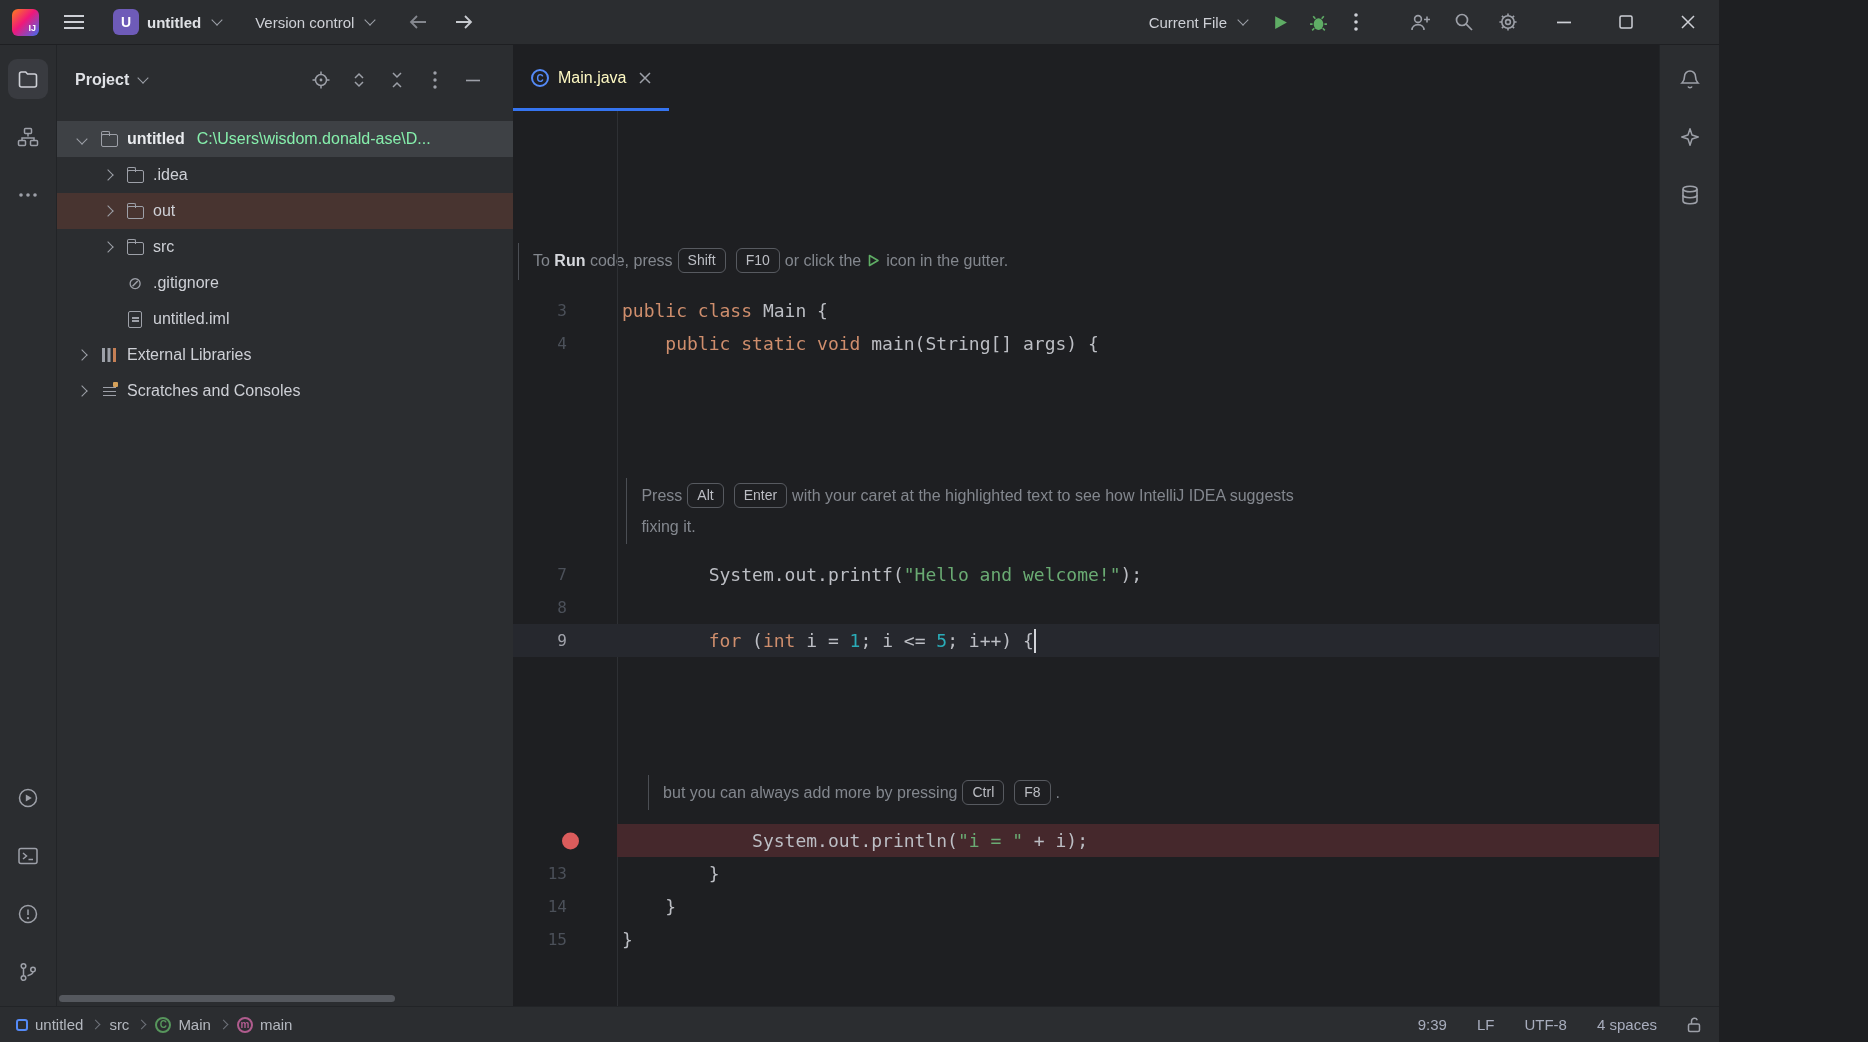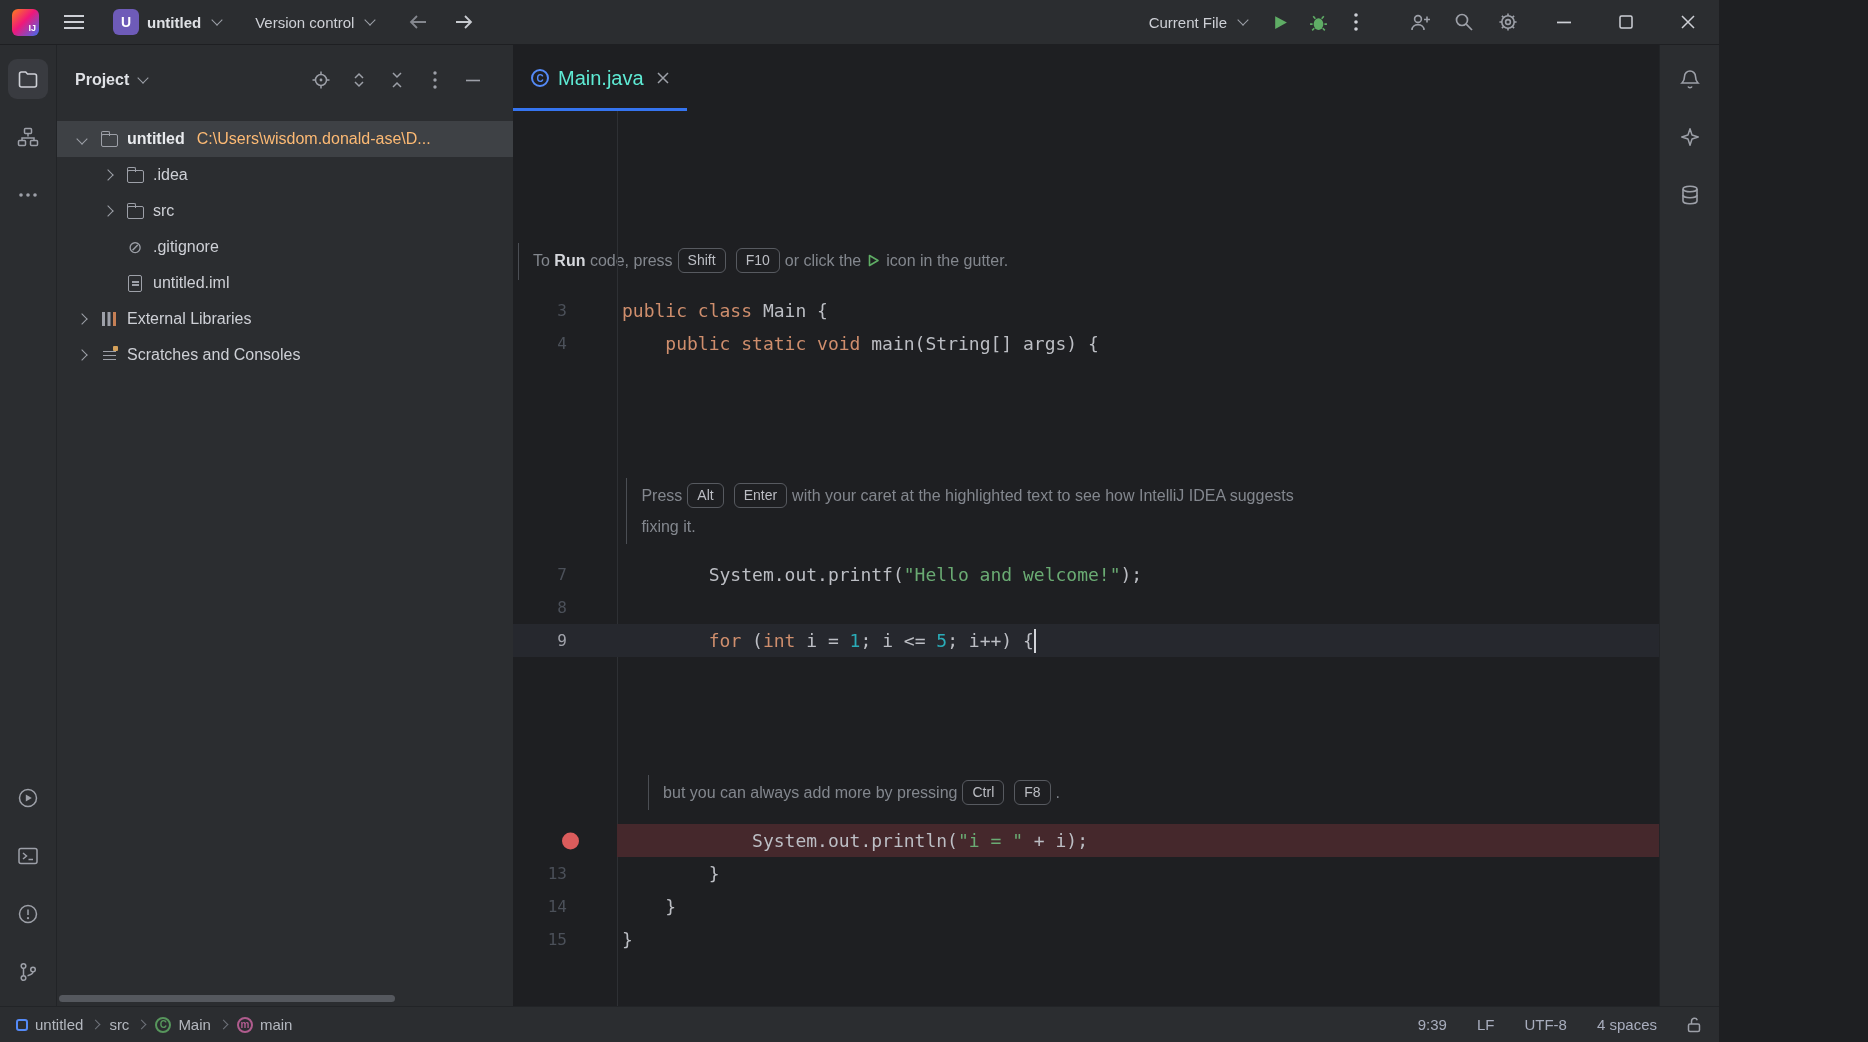--- a/index.html
+++ b/index.html
@@ -41,38 +41,38 @@
   .panel-actions{margin-left:auto;display:flex;align-items:center;gap:6px;margin-right:10px;}
   .panel-actions button{background:none;border:none;width:32px;height:32px;border-radius:7px;display:flex;align-items:center;justify-content:center;}
   .tree{flex:1;padding-top:6px;overflow:hidden;}
   .tree-row{height:36px;display:flex;align-items:center;gap:8px;font-size:16px;color:#CED0D6;white-space:nowrap;overflow:hidden;}
   .tree-row.sel{background:var(--selection-inactive,#3E4145);}
   .tree-row.mod{background:var(--modified-row,#483430);}
   .chev-sp{flex:0 0 18px;height:18px;}
   .tree .chev{flex:0 0 18px;height:18px;}
   .tree .chev::before{left:5px;top:5px;}
   .tree-label.bold{font-weight:700;color:#E8EAED;}
-  .tree-path{color:#fdba74;margin-left:4px;flex:1;min-width:0;overflow:hidden;}
+  .tree-path{color:#86efac;margin-left:4px;flex:1;min-width:0;overflow:hidden;}
   .ti{flex:0 0 20px;width:20px;height:20px;display:inline-flex;align-items:center;justify-content:center;position:relative;}
   .i-folder::before,.i-folder-project::before{content:'';width:15px;height:11px;border:1.6px solid #9DA0A8;border-radius:2px;margin-top:3px;}
   .i-folder::after,.i-folder-project::after{content:'';position:absolute;top:2px;left:2px;width:7px;height:4px;border:1.6px solid #9DA0A8;border-bottom:0;border-radius:2px 2px 0 0;}
   .i-ignored::before{content:'⊘';font-size:17px;color:#9DA0A8;line-height:1;}
   .i-module-file::before{content:'';width:12px;height:15px;border:1.6px solid #9DA0A8;border-radius:2px;}
   .i-module-file::after{content:'';position:absolute;left:7px;top:8px;width:7px;height:1.6px;background:#9DA0A8;box-shadow:0 3px 0 #9DA0A8;}
   .i-library::before{content:'';width:3.5px;height:14px;background:#9DA0A8;box-shadow:5.5px 0 0 #9DA0A8,11px 0 0 #C57F55;margin-right:11px;}
   .i-scratches::before{content:'';width:13px;height:1.6px;background:#9DA0A8;box-shadow:0 4px 0 #9DA0A8,0 8px 0 #9DA0A8;margin-top:-7px;}
   .i-scratches::after{content:'';position:absolute;right:1px;top:1px;width:5px;height:5px;background:#D5A15A;border-radius:1px;}
   .h-scroll{position:absolute;left:2px;bottom:4px;width:336px;height:7px;border-radius:4px;background:var(--scrollbar,#55585E);}
 
   
   .editor-wrap{flex:1;background:var(--bg-editor,#1E1F22);display:flex;flex-direction:column;min-width:0;}
   .tabbar{flex:0 0 66px;display:flex;align-items:stretch;}
   .tab{display:flex;align-items:center;gap:9px;padding:0 14px 0 18px;position:relative;}
   .tab.active::after{content:'';position:absolute;left:0;right:0;bottom:0;height:3px;background:var(--accent,#3574F0);}
-  .tab-label{color:#5eead4;font-size:20px;}
+  .tab-label{color:#fef9c3;font-size:16px;}
   .fi-class{width:18px;height:18px;border:2px solid var(--icon-blue,#548AF7);border-radius:50%;color:var(--icon-blue,#548AF7);display:inline-flex;align-items:center;justify-content:center;font-size:10px;font-weight:700;}
   .fi-class::after{content:'C';}
   .tab-close{display:inline-flex;align-items:center;justify-content:center;width:20px;height:20px;border-radius:5px;}
   .code-area{flex:1;position:relative;padding-top:14px;overflow:hidden;}
   .gutter-sep{position:absolute;left:104px;top:0;bottom:0;width:1px;background:#2E3034;}
   .crow{display:flex;height:33px;line-height:33px;font-family:"DejaVu Sans Mono",monospace;font-size:18px;position:relative;}
   .gut{flex:0 0 104px;text-align:right;padding-right:50px;color:var(--line-number,#4B5059);font-size:16px;position:relative;}
   .cbody{flex:1;padding-left:5px;white-space:pre;color:var(--code-default,#BCBEC4);}
   .tk-kw{color:var(--code-keyword,#CF8E6D);}
   .tk-str{color:var(--code-string,#6AAB73);}
@@ -302,20 +302,25 @@
           <div class="tree-row sel" style="padding-left: 16px;">
             <span class="chev down"></span>
             <span class="ti i-folder-project"></span>
             <span class="tree-label bold">untitled</span>
             <span class="tree-path">C:\Users\wisdom.donald-ase\D...</span>
           </div>
           <div class="tree-row" style="padding-left: 42px;">
             <span class="chev right"></span>
             <span class="ti i-folder"></span>
             <span class="tree-label">.idea</span>
+          </div>
+          <div class="tree-row mod" style="padding-left: 42px;">
+            <span class="chev right"></span>
+            <span class="ti i-folder"></span>
+            <span class="tree-label">out</span>
           </div>
           <div class="tree-row" style="padding-left: 42px;">
             <span class="chev right"></span>
             <span class="ti i-folder"></span>
             <span class="tree-label">src</span>
           </div>
           <div class="tree-row" style="padding-left: 42px;">
             <span class="chev-sp"></span>
             <span class="ti i-ignored"></span>
             <span class="tree-label">.gitignore</span>

